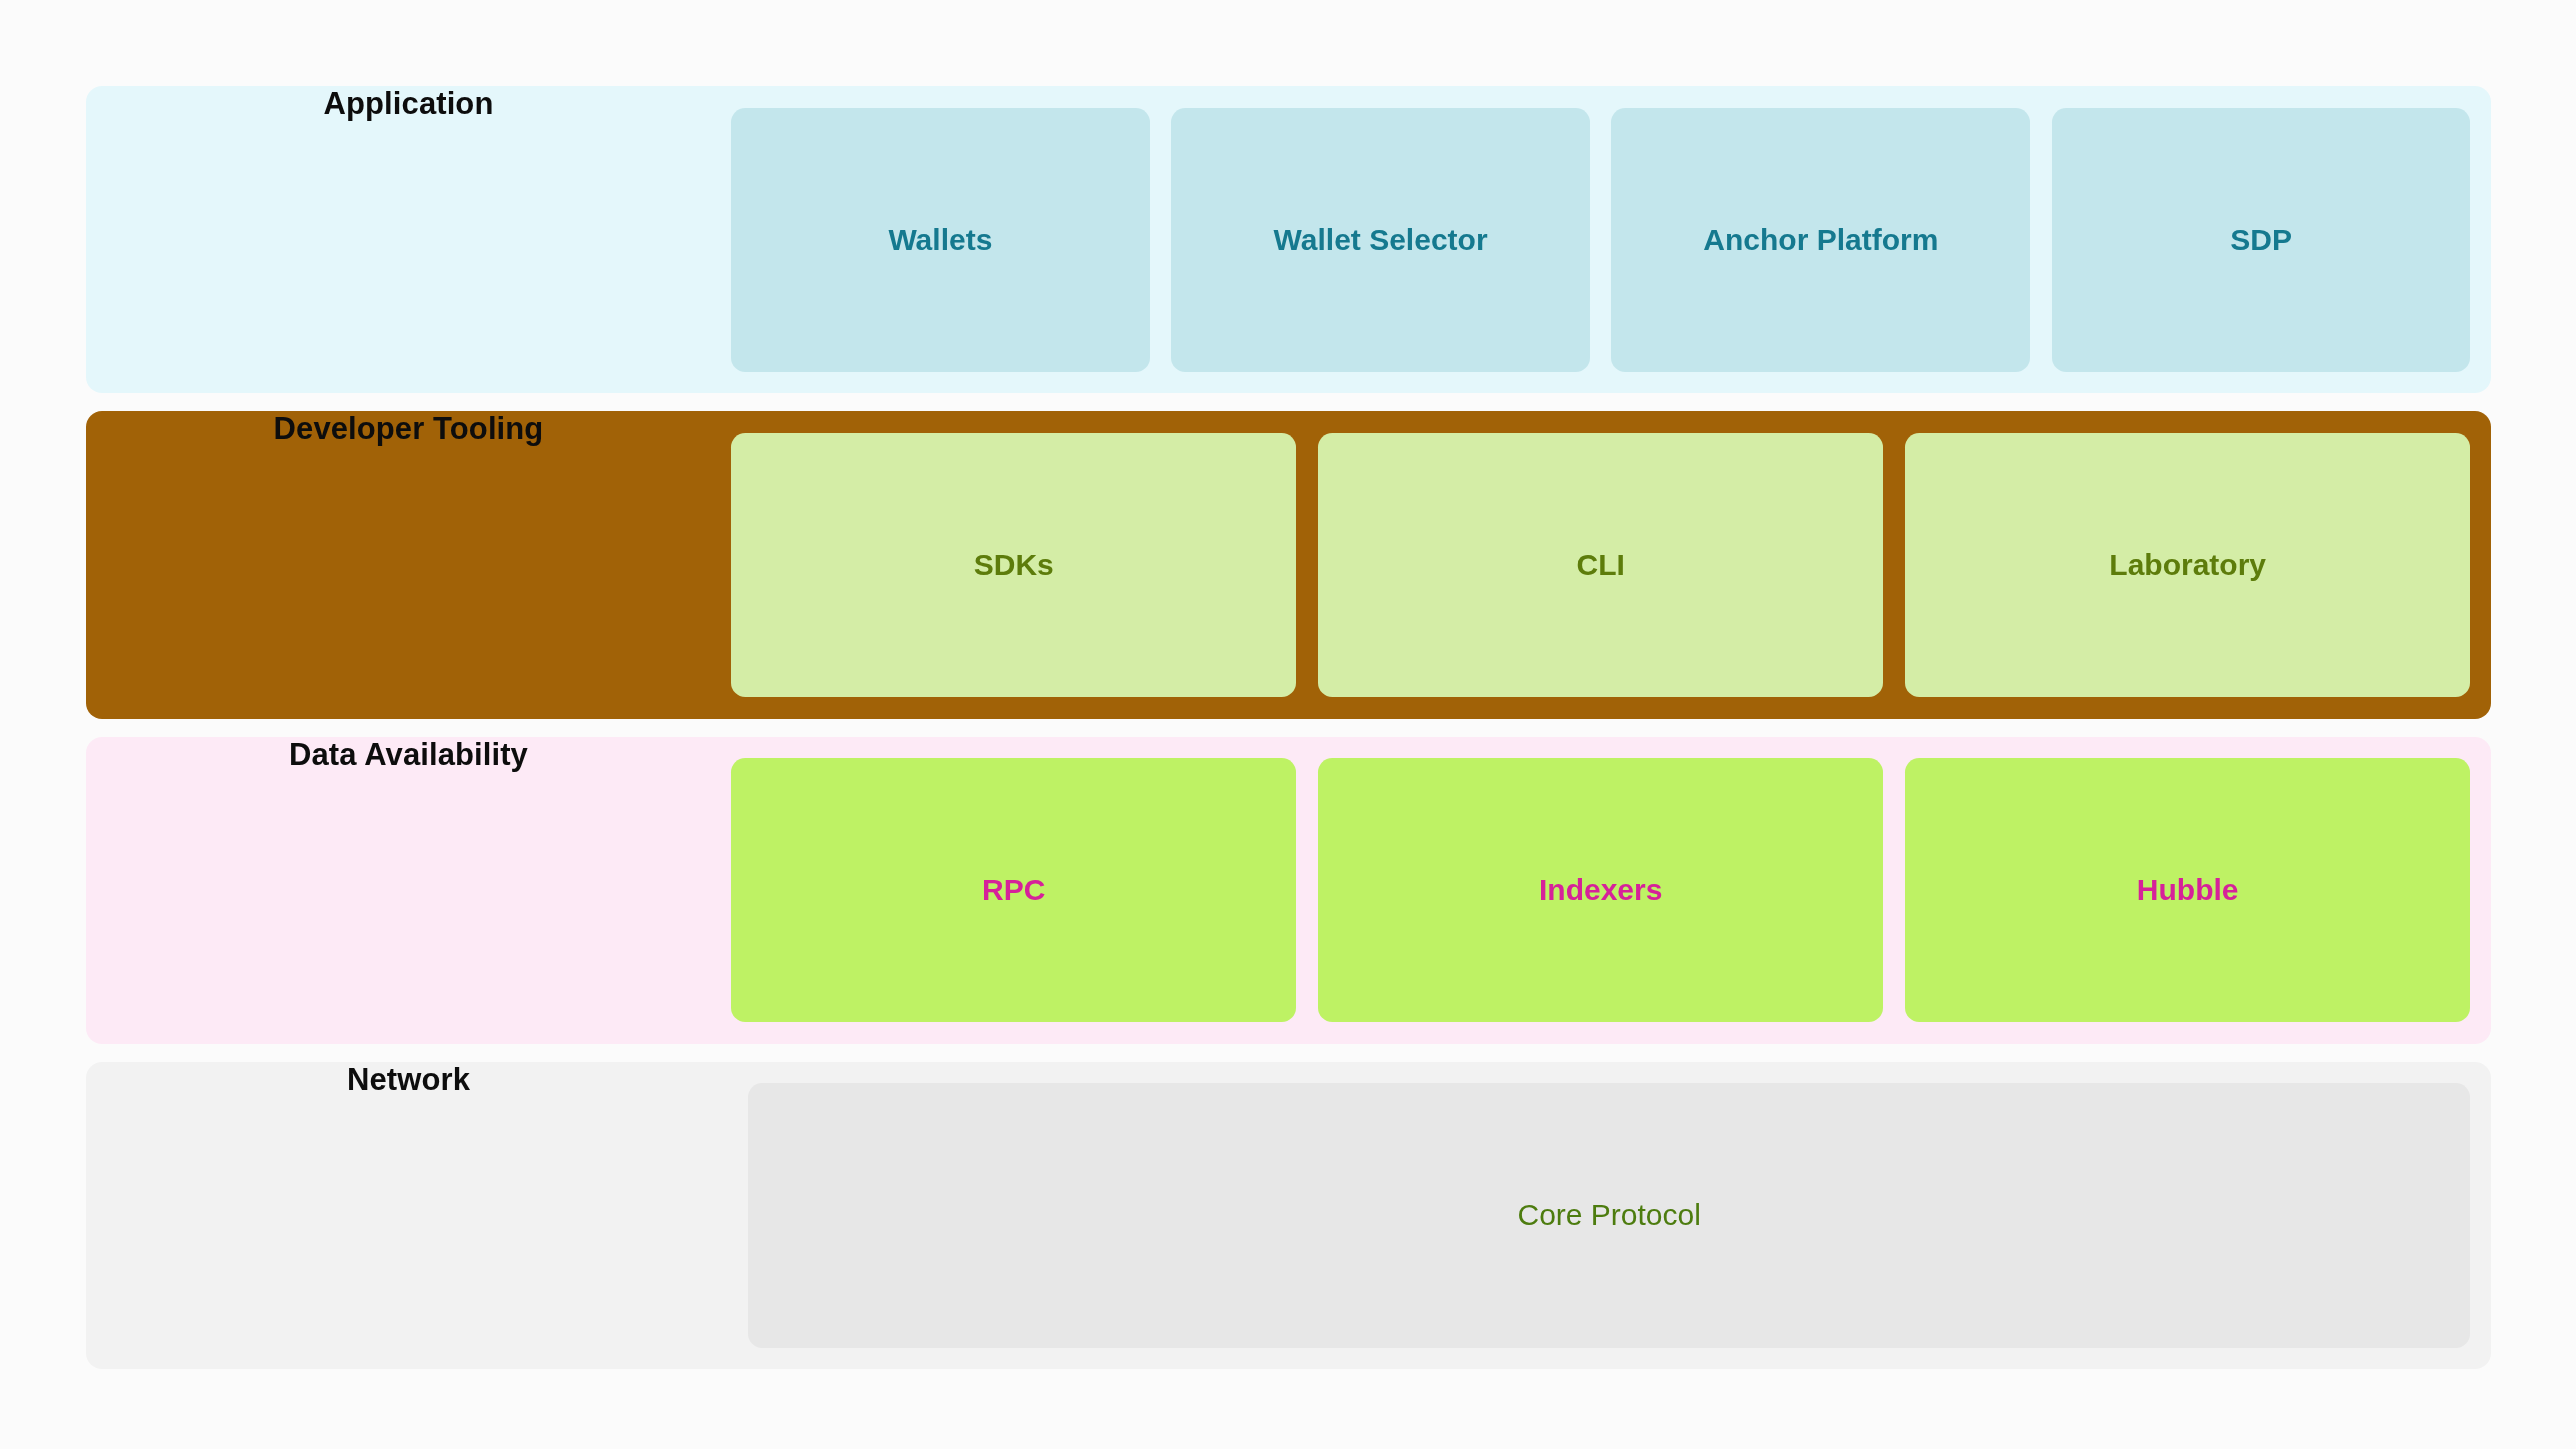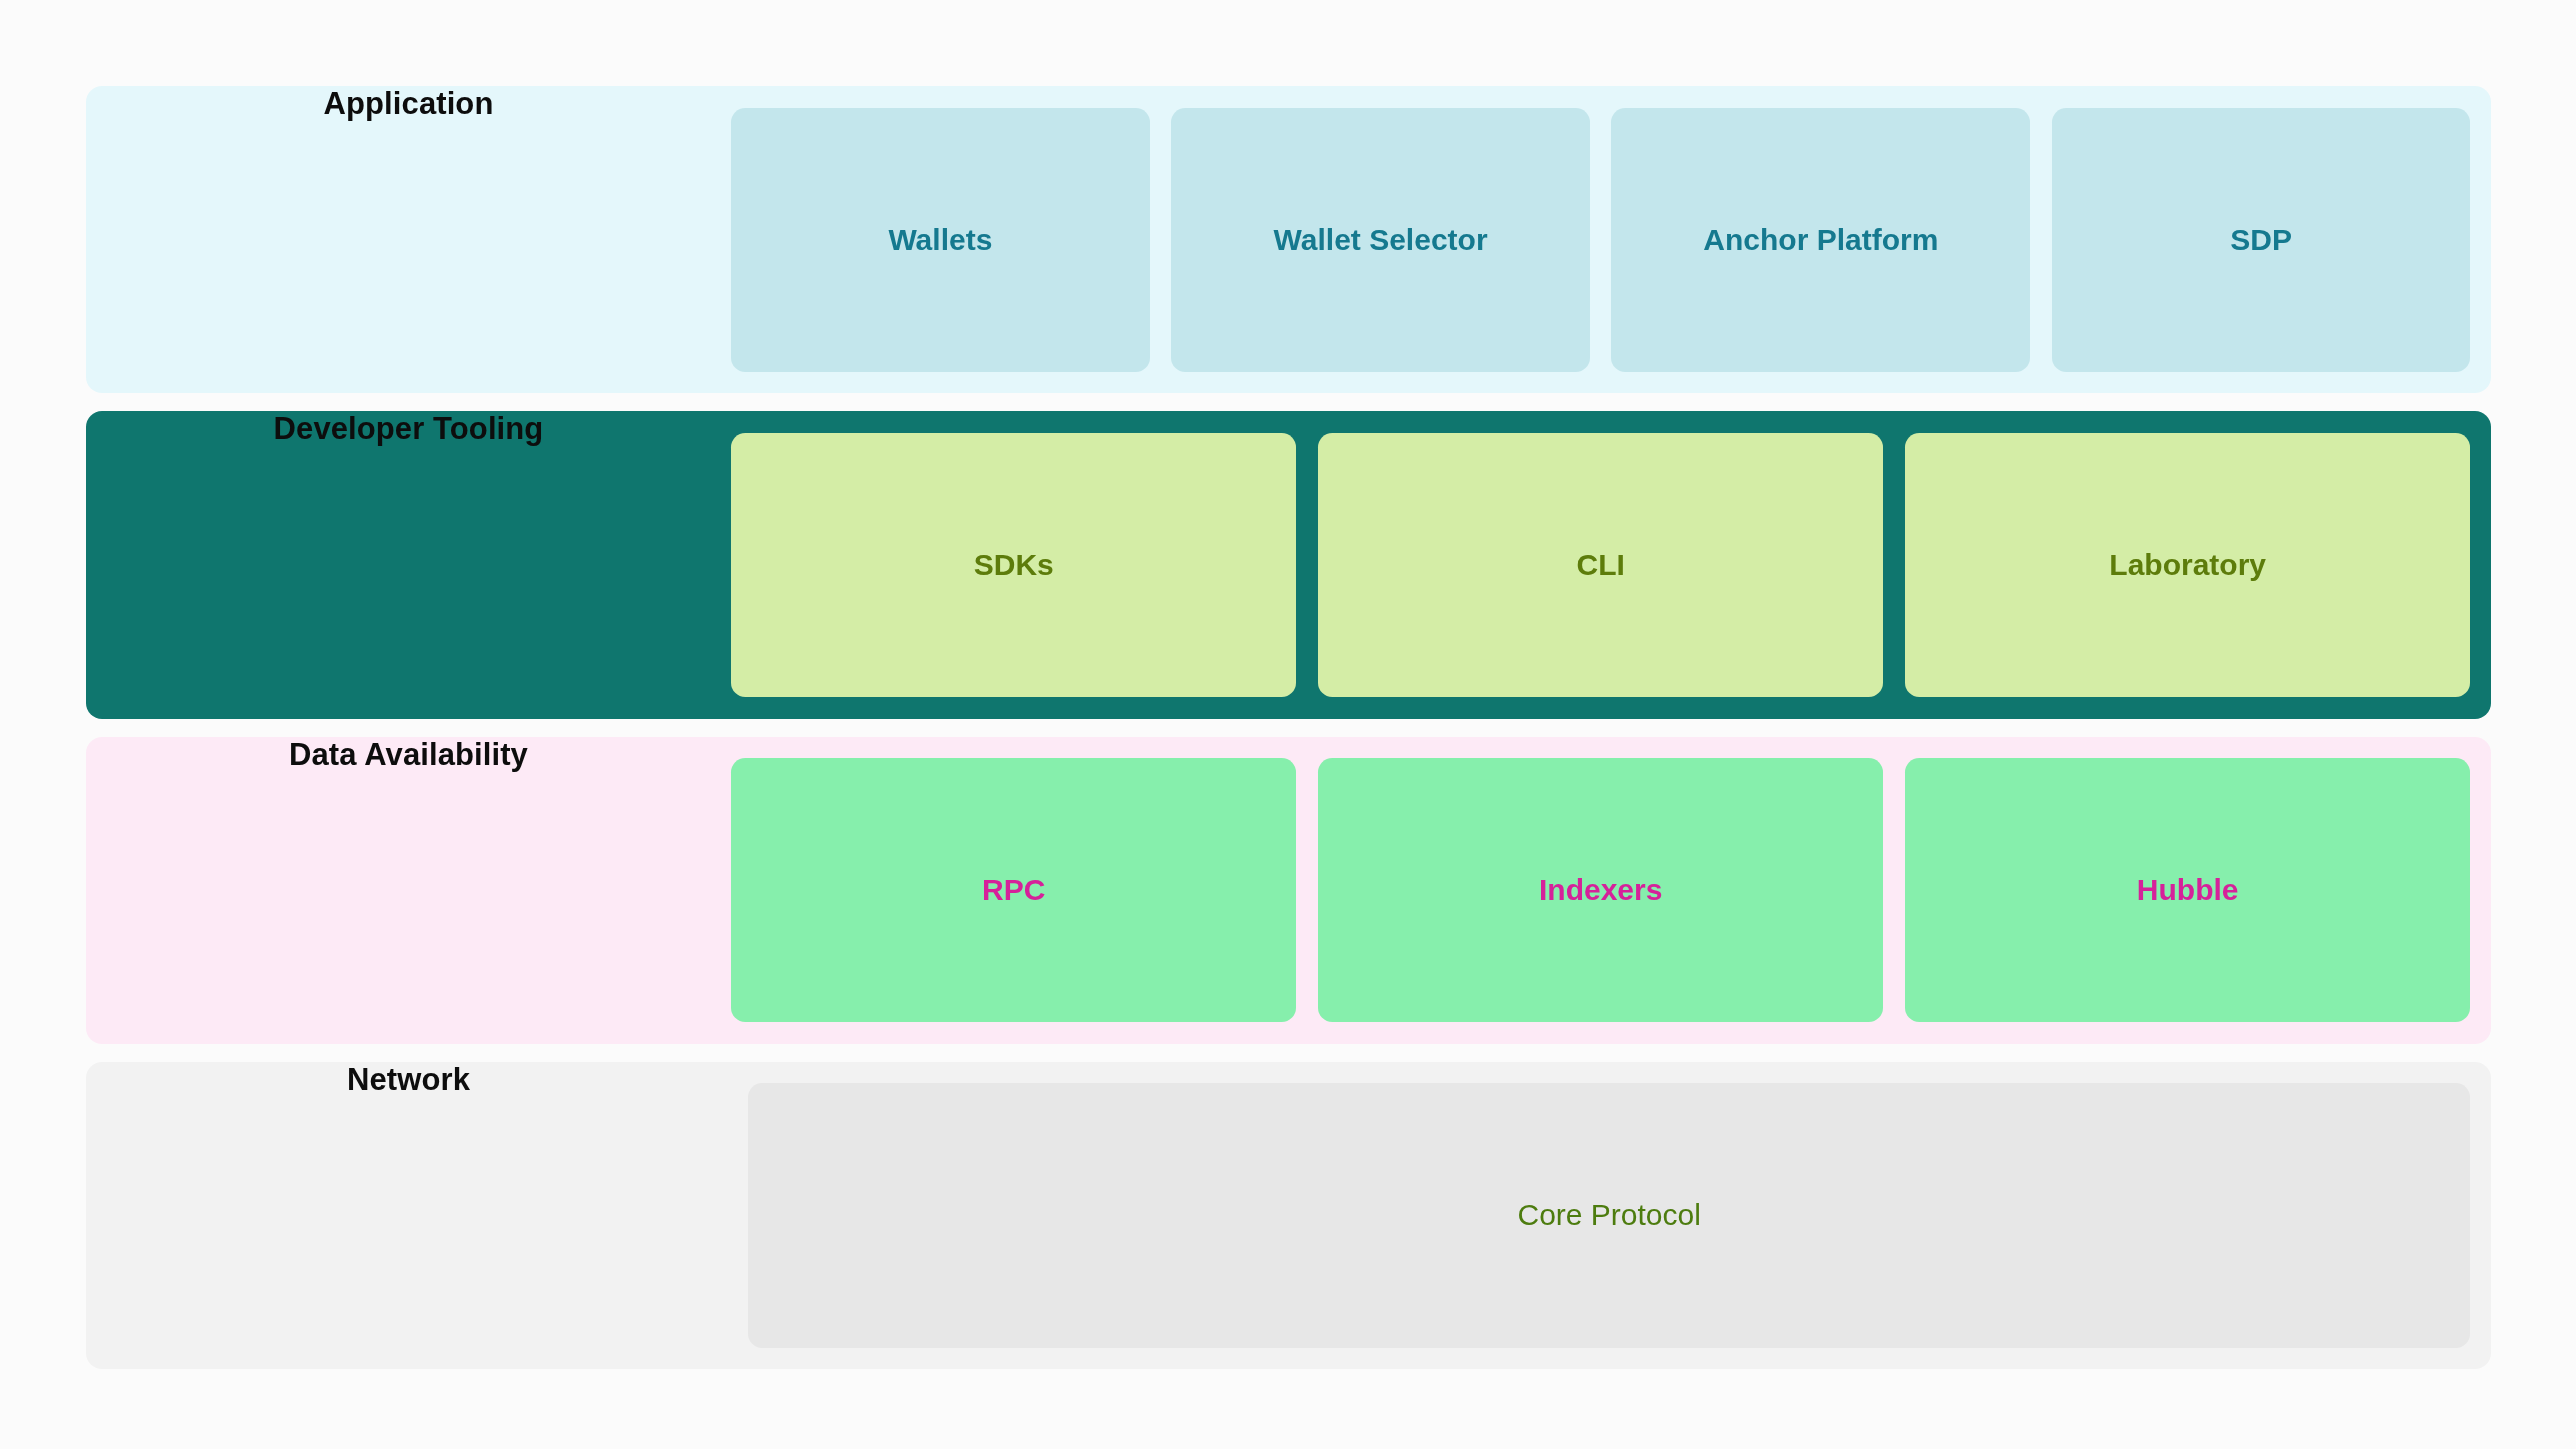--- a/index.html
+++ b/index.html
@@ -79,27 +79,27 @@
     font-weight: 600;
     line-height: 1.2;
   }
 
   
   .row-application            { background: #e4f7fb; }
   .row-application .card      { background: #c3e6ec; }
   .row-application .card-label{ color: #15798f; }
 
   
-  .row-developer-tooling             { background: #0f766e; }
+  .row-developer-tooling             { background: #a16207; }
   .row-developer-tooling .card       { background: #d4eda6; }
   .row-developer-tooling .card-label { color: #5d7c0b; }
 
   
   .row-data-availability             { background: #fdeaf6; }
-  .row-data-availability .card       { background: #86efac; justify-content: center; }
+  .row-data-availability .card       { background: #bef264; justify-content: center; }
   .row-data-availability .card-label { color: #d6219a; }
 
   
   .row-network             { background: #f2f2f2; gap: 17px; }
   .row-network .card       { background: #e7e7e7; }
   .row-network .card-label { color: #4d7c0f; font-weight: 500; }
 </style>
 </head>
 <body>
 

